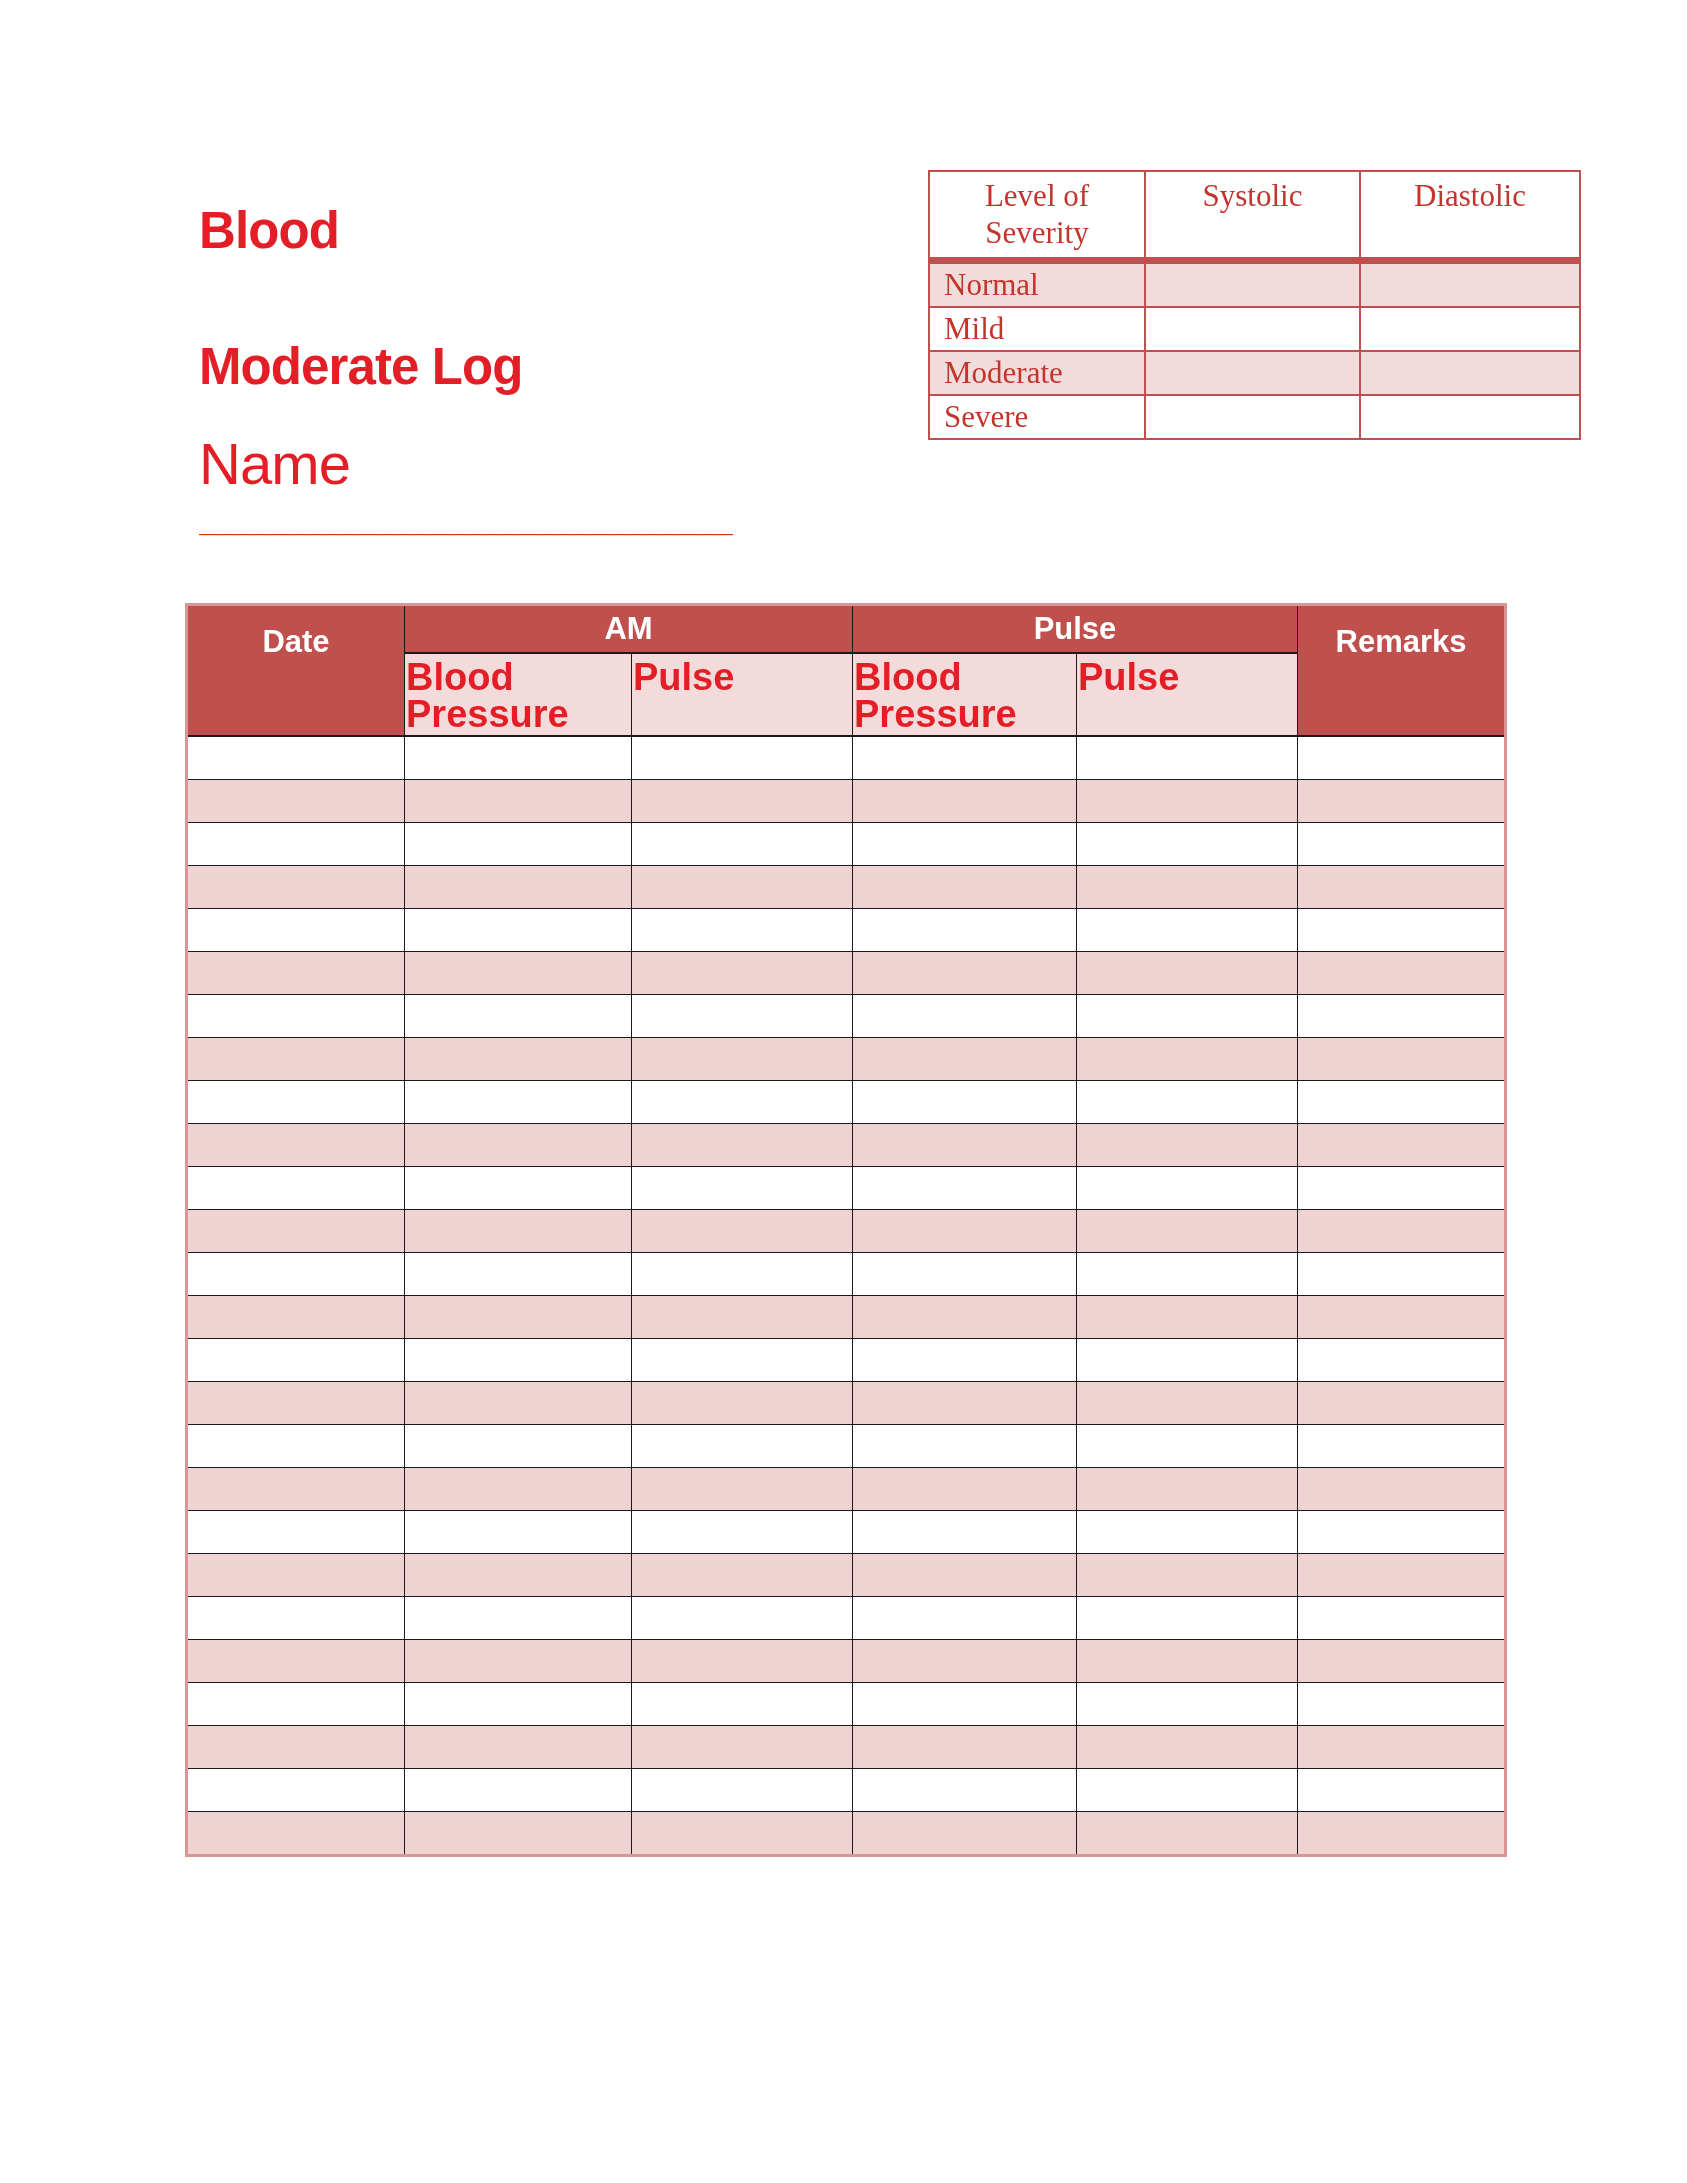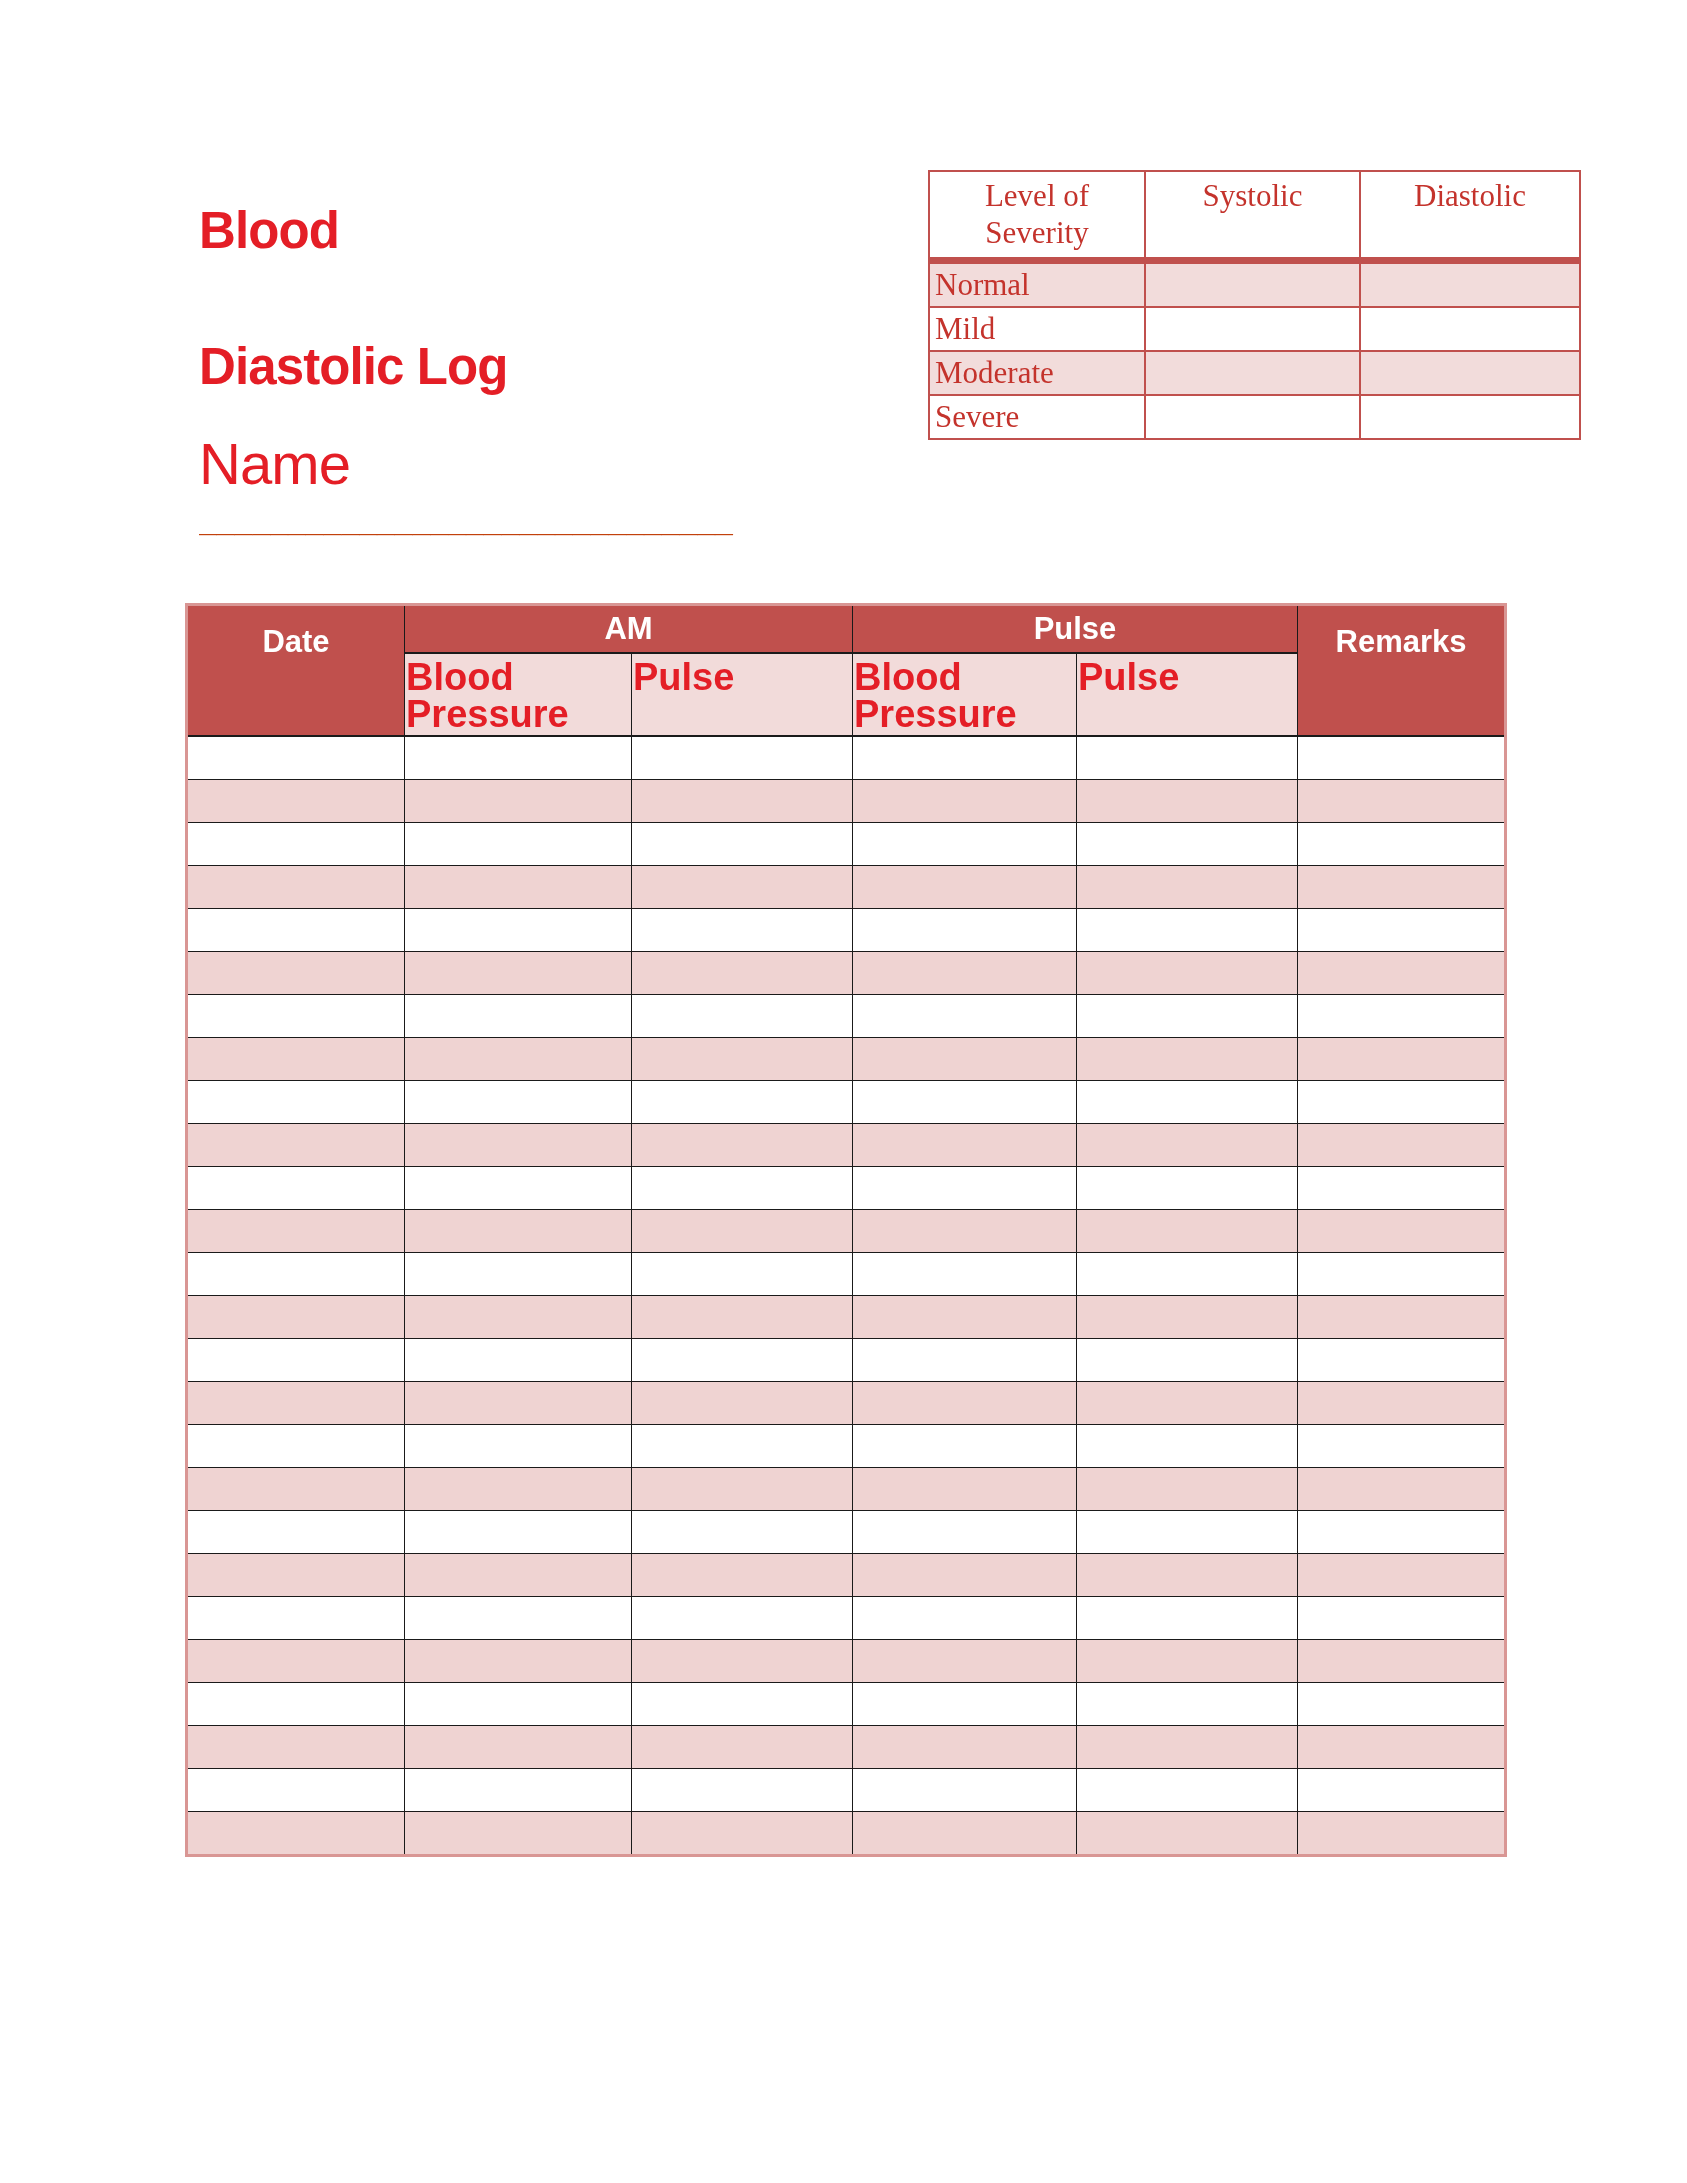--- a/index.html
+++ b/index.html
@@ -39,21 +39,21 @@
   .severity-table thead th{
     height:79px;background:#ffffff;font-weight:normal;
     font-size:31px;line-height:37px;vertical-align:top;
     padding-top:5.2px;text-align:center;
     border-bottom:7px solid #c0504d;
   }
   .severity-table thead th.lvl{padding-left:26px;padding-right:26px;}
   .severity-table tbody td{
     height:40px;font-size:31px;vertical-align:middle;
   }
-  .severity-table tbody td.sev-label{padding-left:5px;text-align:left;}
+  .severity-table tbody td.sev-label{padding-left:14px;text-align:left;}
   .severity-table tbody tr:nth-child(odd) td{background:#f2dcdb;}
   .severity-table tbody tr:nth-child(even) td{background:#ffffff;}
   
   .log-table{
     position:absolute;left:185px;top:603px;
     border-collapse:collapse;table-layout:fixed;
     border:3.5px solid #d99694;
   }
   .log-table col.cdate{width:218px;}
   .log-table col.cambp{width:227px;}
@@ -78,21 +78,21 @@
   }
   .log-table tbody td{
     height:40px;border:1.7px solid #1a1a1a;background:#ffffff;
   }
   .log-table tbody tr:nth-child(even) td{background:#efd3d2;}
 </style>
 </head>
 <body>
 
 <div class="page-title"><span>Blood</span><br>
-<span>Diastolic Log</span></div>
+<span>Moderate Log</span></div>
 
 <table class="severity-table">
   <colgroup>
       <col class="c1">
       <col class="c2">
       <col class="c3">
     </colgroup>
   <thead>
     <tr>
       <th class="lvl">Level of Severity</th>

